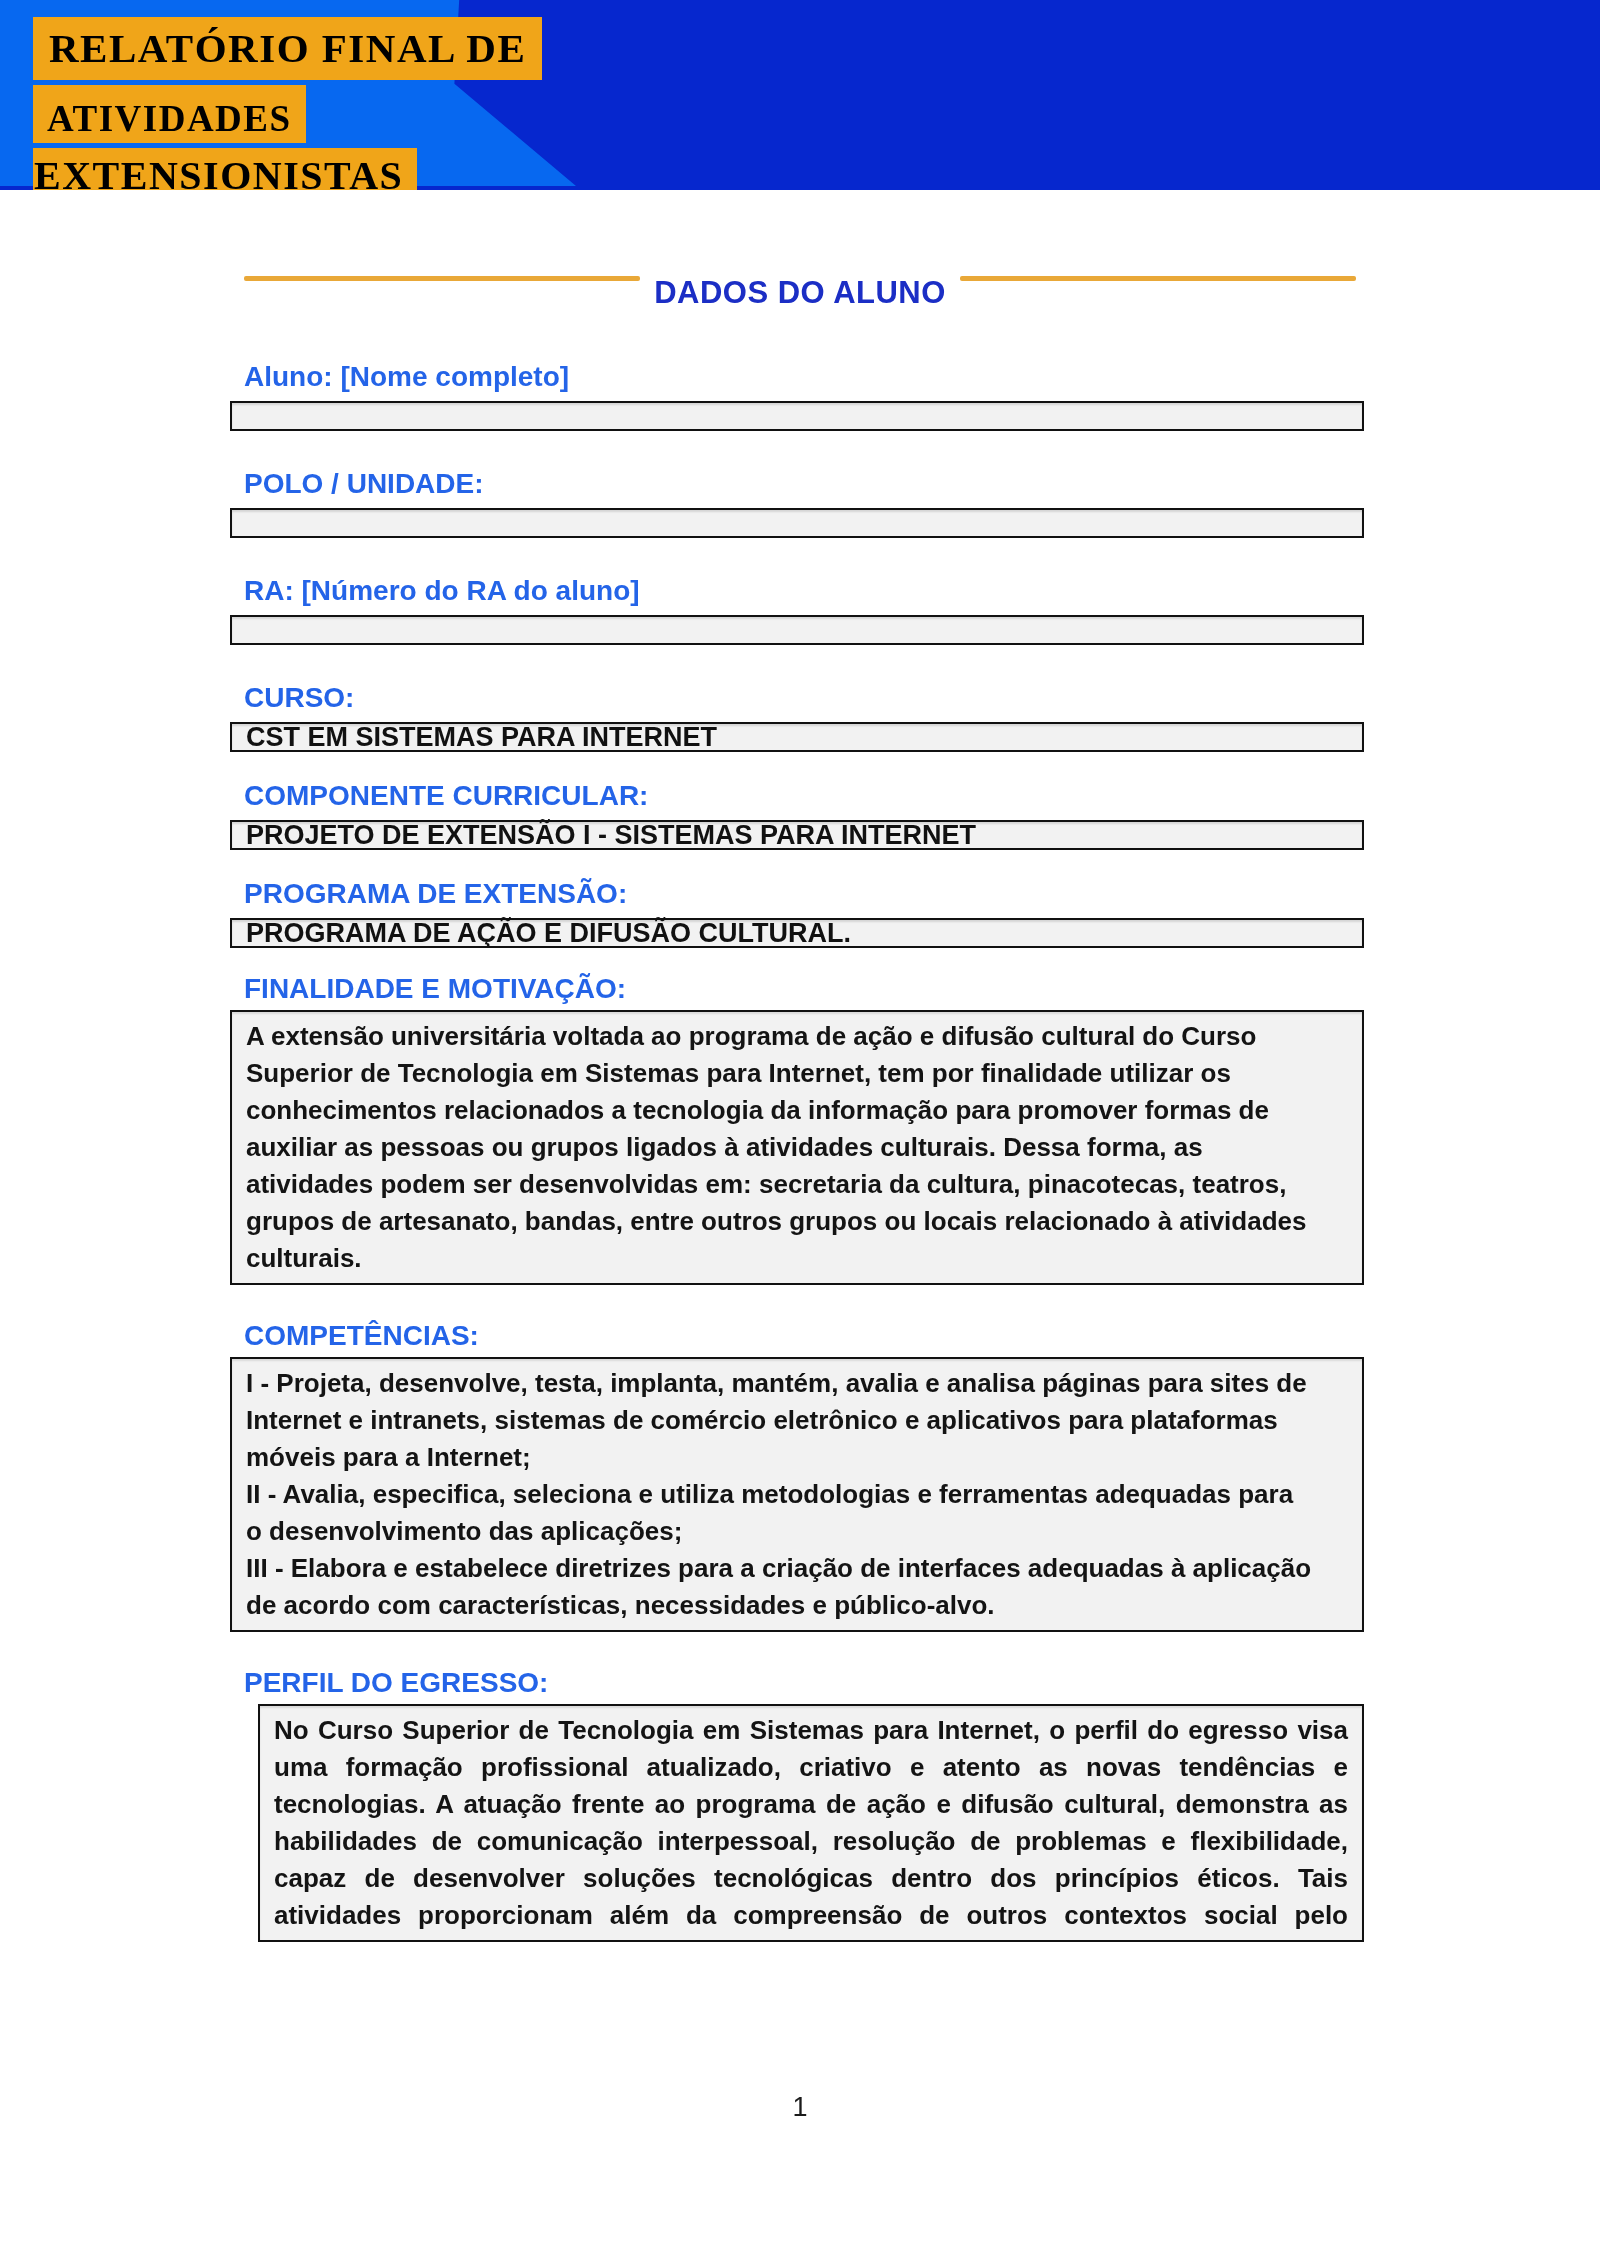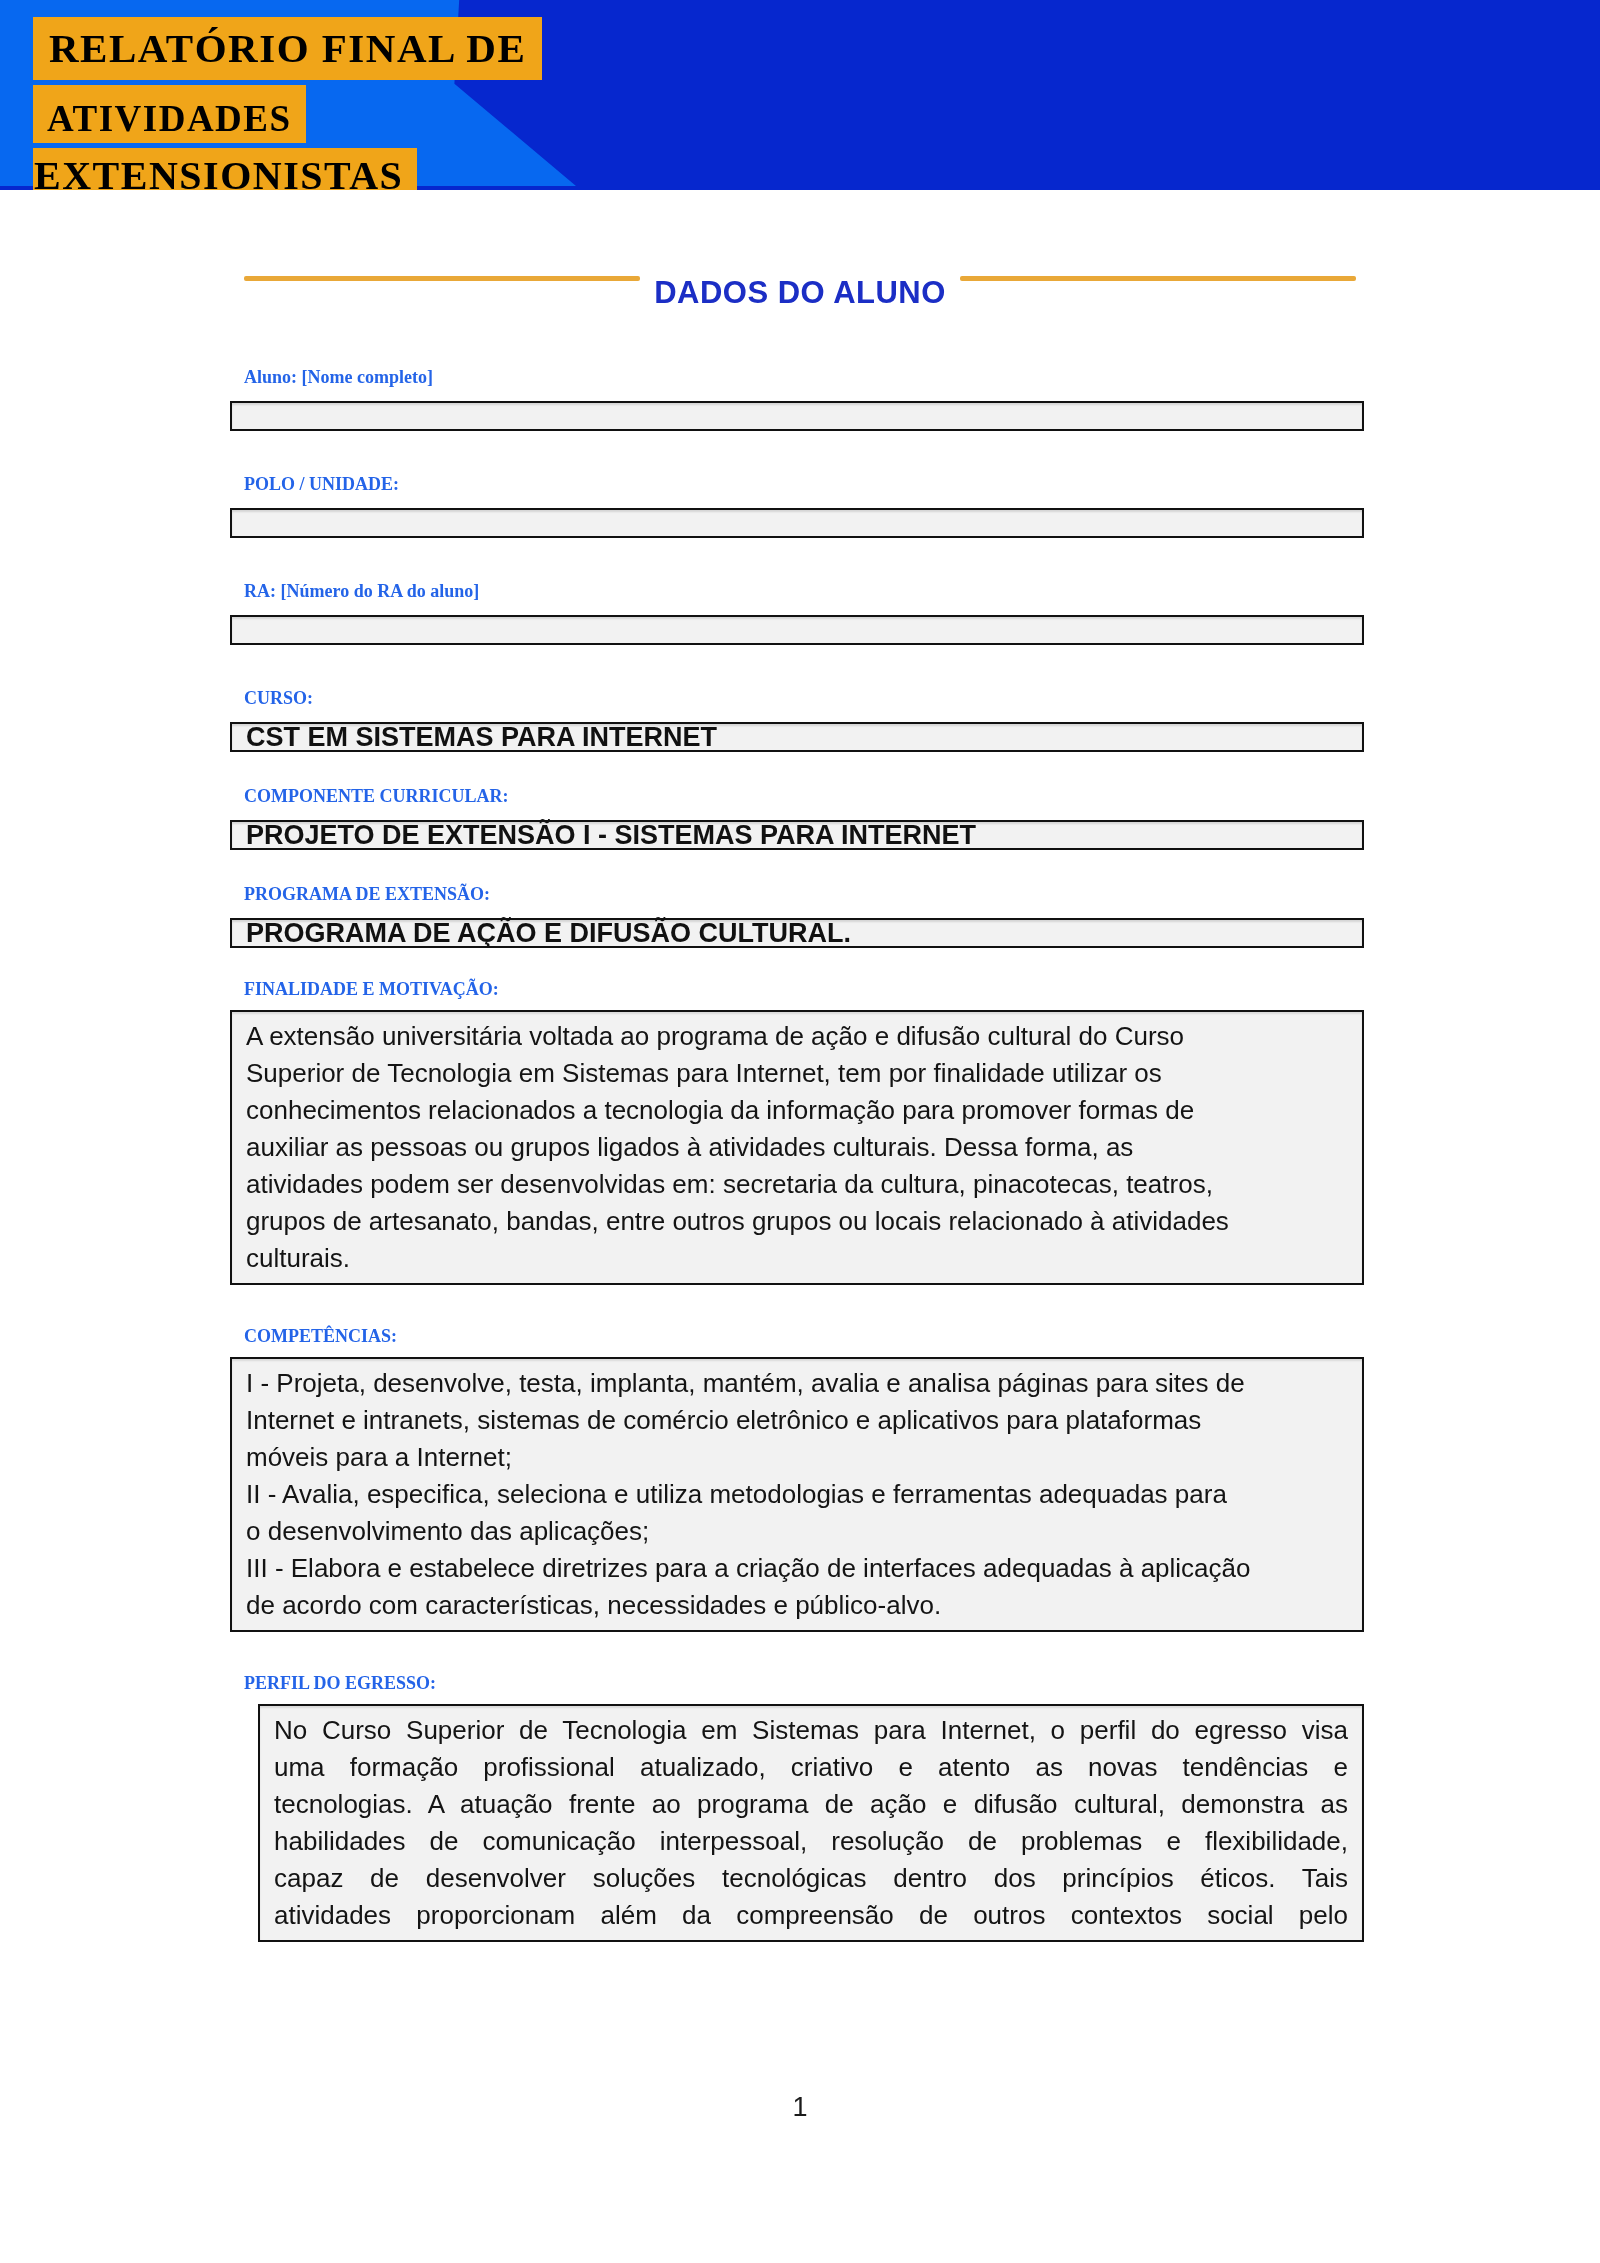--- a/index.html
+++ b/index.html
@@ -63,25 +63,24 @@
     white-space: nowrap;
   }
 
   
   .content {
     margin: 52px 236px 0 230px;
     width: 1134px;
   }
   .field-label, .section-label {
     padding-left: 14px;
-    font-size: 18px;
+    font-size: 28px;
     line-height: 30px;
     font-weight: bold;
     color: #2464e8;
-    font-family: Liberation Serif, serif;
   }
   .field-label { margin-bottom: 9px; }
   .field-box {
     box-sizing: border-box;
     height: 30px;
     border: 2px solid #111111;
     background: #f2f2f2;
     box-shadow: inset 0 2px 2px rgba(0,0,0,0.12);
     display: flex;
     align-items: center;
@@ -99,20 +98,21 @@
     box-sizing: border-box;
     border: 2px solid #111111;
     background: #f2f2f2;
     box-shadow: inset 0 2px 2px rgba(0,0,0,0.10);
     padding: 6px 14px;
     font-size: 26px;
     line-height: 37px;
     color: #141414;
     white-space: pre-line;
     text-align: left;
+    font-weight: bold;
   }
   .section-box.justified {
     text-align: justify;
     text-align-last: justify;
     margin-left: 28px;
   }
 
   .page-number {
     position: absolute;
     top: 2092px;

